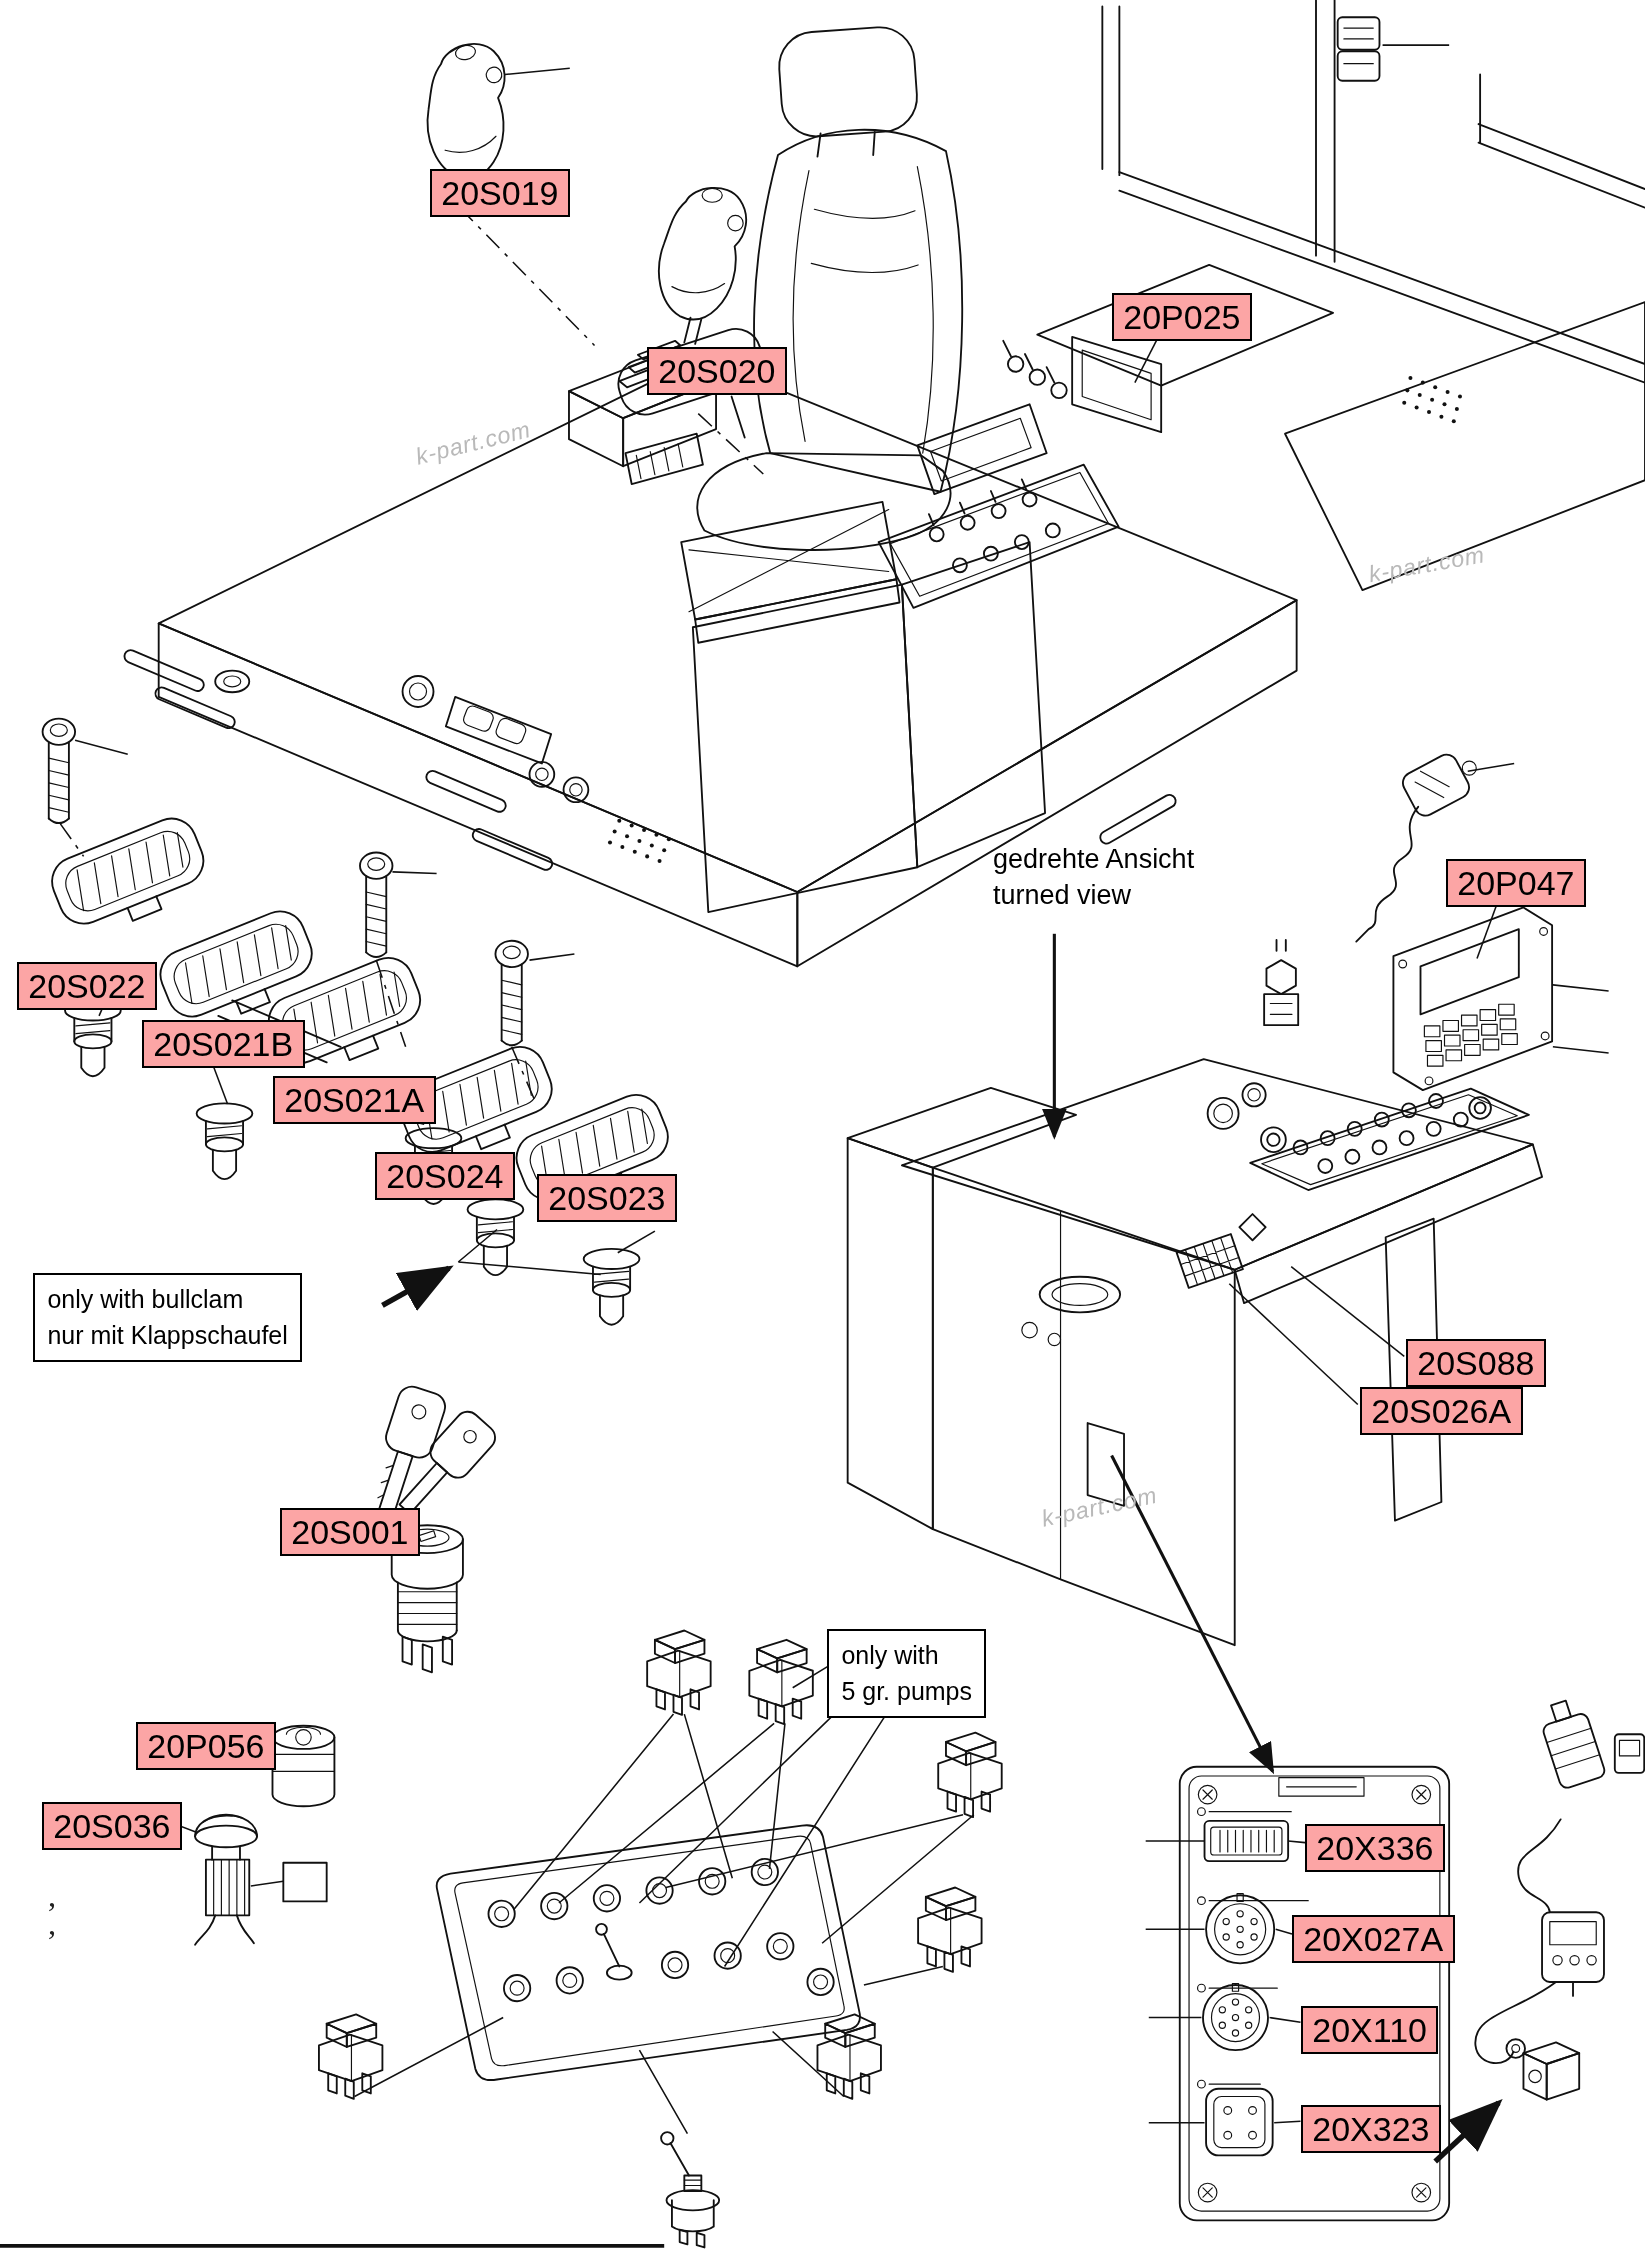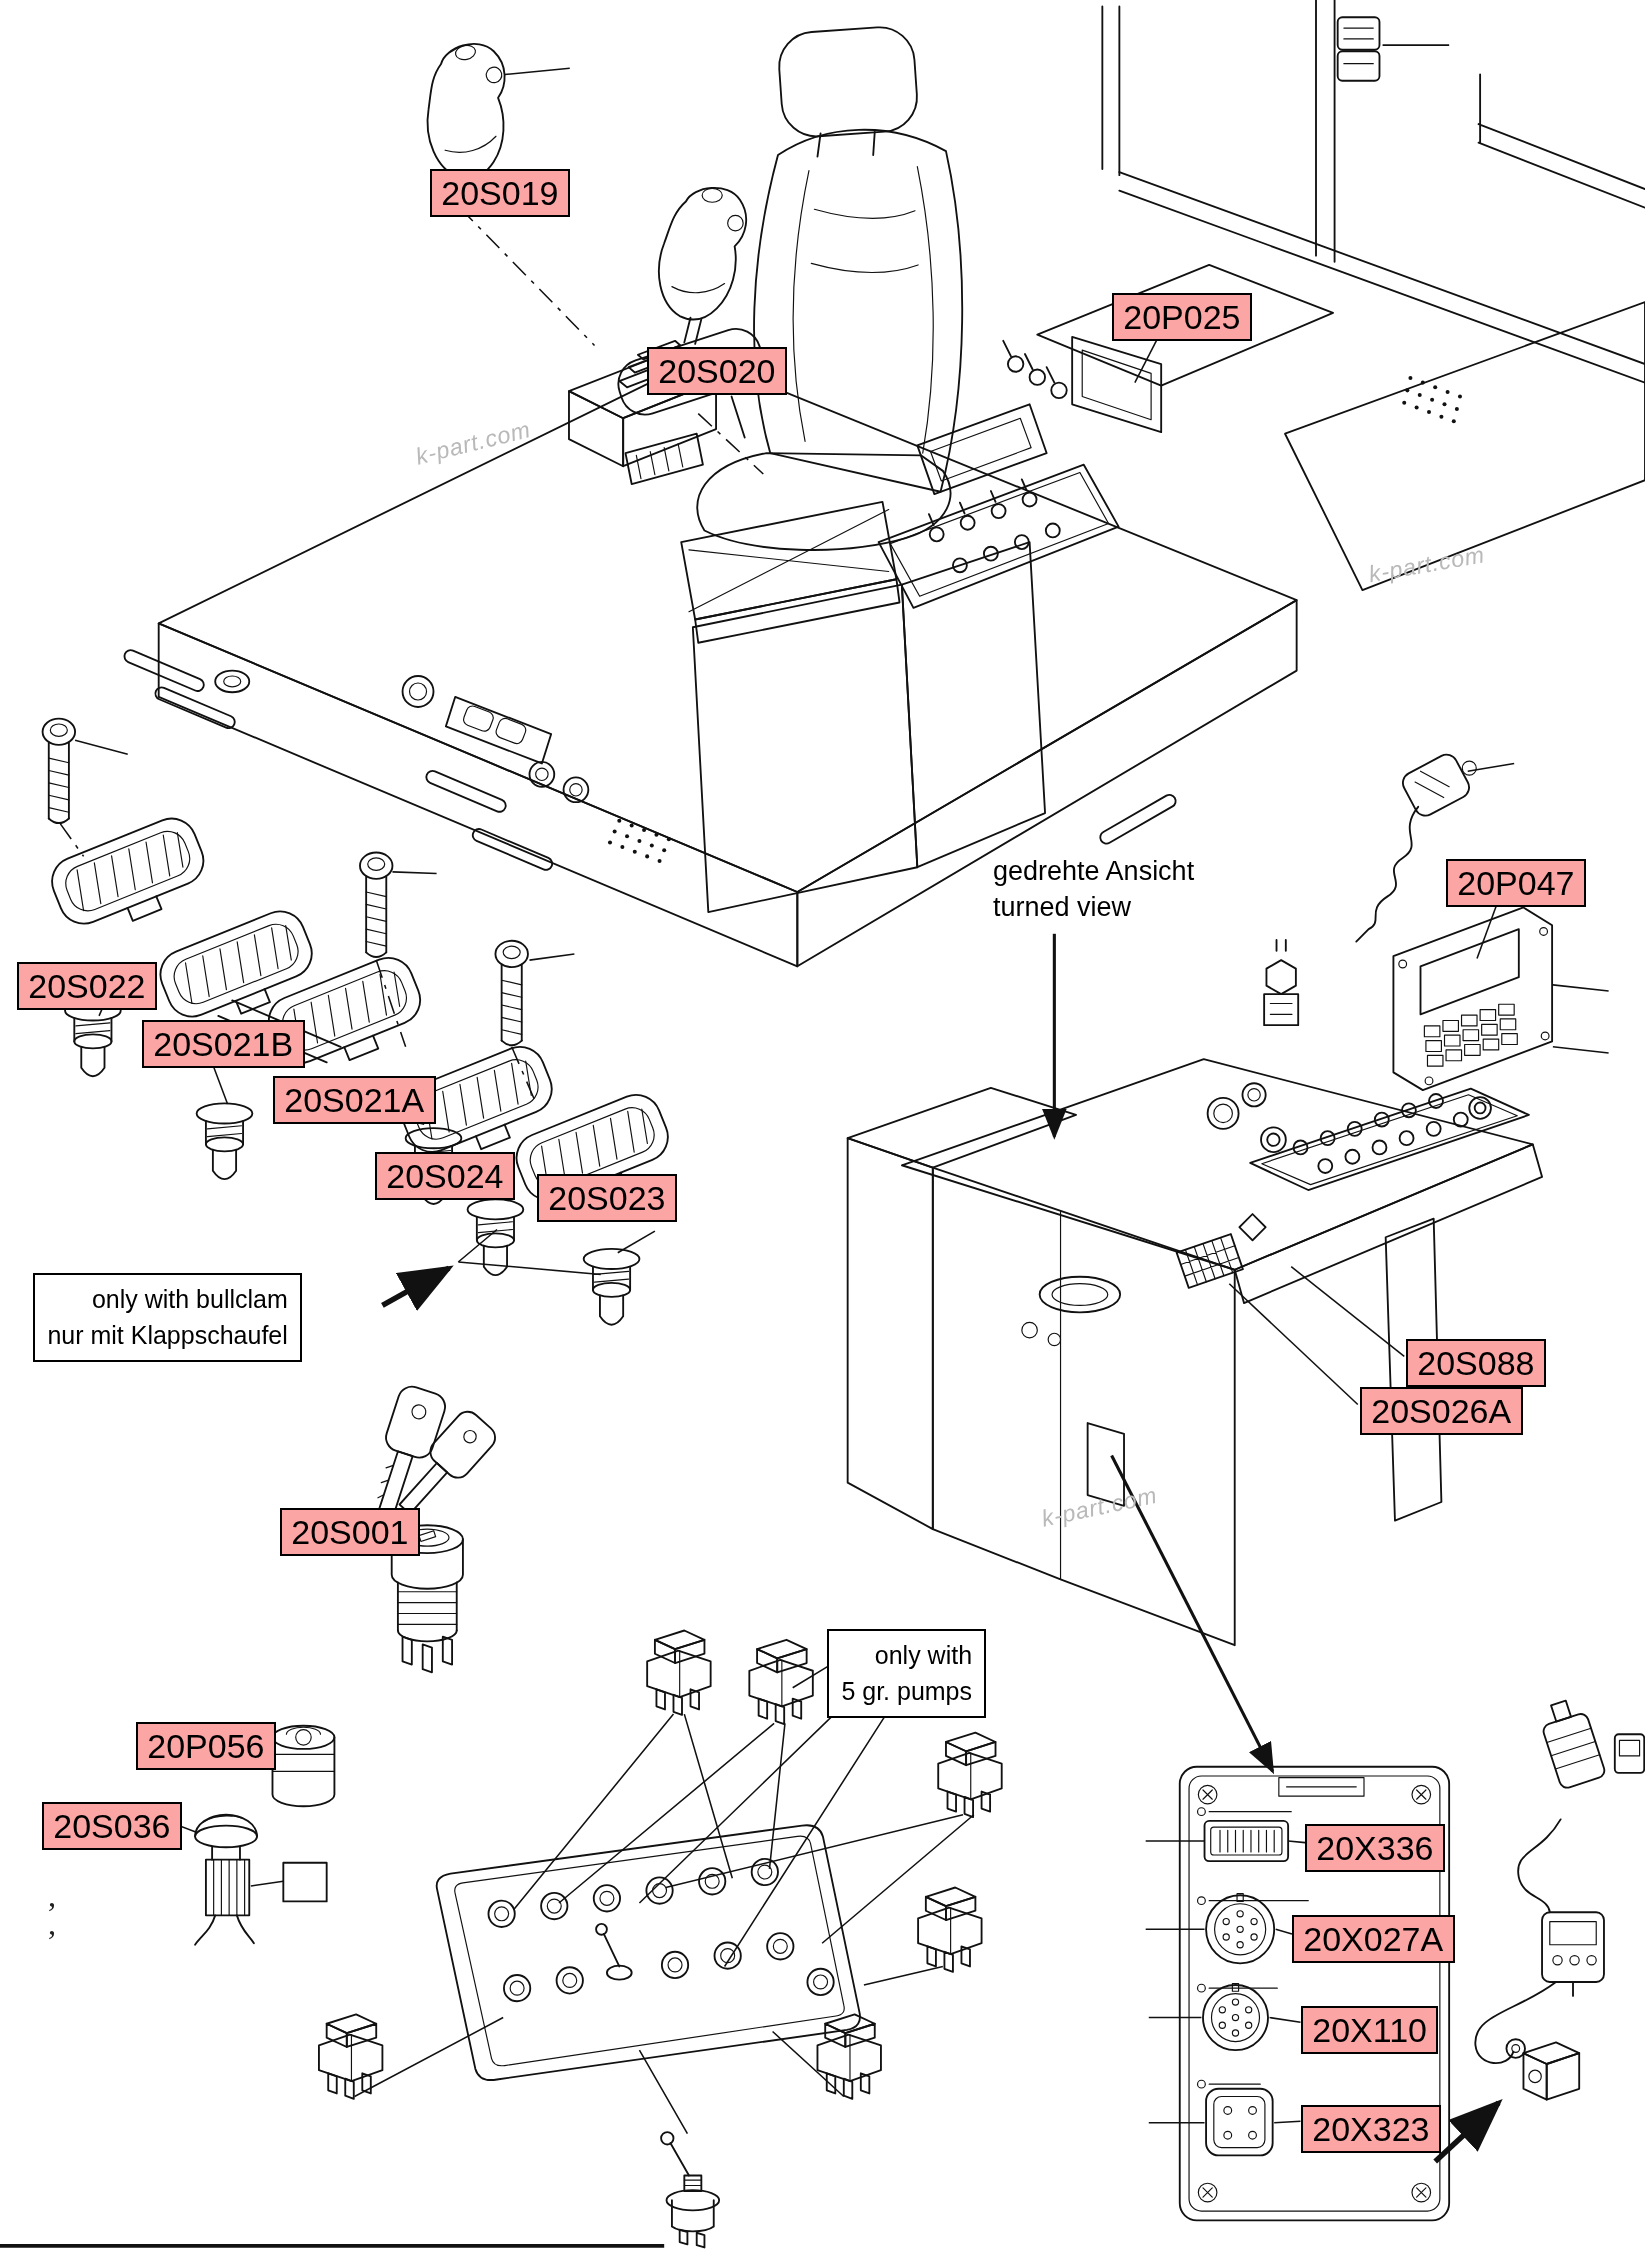--- a/index.html
+++ b/index.html
@@ -2,22 +2,22 @@
 <html style="font-size:12.4px"><head>
 <meta charset="utf-8">
 <style>
   html,body{margin:0;padding:0;background:#e8e8e8;}
   .page{position:relative;width:1645px;height:2250px;background:#fff;overflow:hidden;
         font-family:"Liberation Sans",sans-serif;color:#000;}
   .art{position:absolute;left:0;top:0;}
   .part-label{position:absolute;border:2.3px solid #000;background:#fca5a5;padding:1.5px 9.3px;
               font-size:34px;line-height:1.2;white-space:nowrap;z-index:5;}
   .note-box{position:absolute;border:2.3px solid #000;background:#fff;padding:6.2px 12.4px;
-            font-size:25px;line-height:1.45;z-index:5;text-align:right;}
-  .free-text{position:absolute;font-size:27px;line-height:1.35;z-index:5;margin-top:12px;}
+            font-size:25px;line-height:1.45;z-index:5;}
+  .free-text{position:absolute;font-size:27px;line-height:1.35;z-index:5;}
   
   .ln{stroke:#111;fill:none;stroke-width:2.4;stroke-linecap:round;stroke-linejoin:round;}
   .thin{stroke:#111;fill:none;stroke-width:1.5;stroke-linecap:round;stroke-linejoin:round;}
   .ld{stroke:#111;fill:none;stroke-width:2;}
   .dd{stroke:#111;fill:none;stroke-width:2;stroke-dasharray:24 10 5 10;}
   .arrow{stroke:#111;fill:none;stroke-width:4;}
   .arrowThick{stroke:#111;fill:none;stroke-width:7;}
   .dot{fill:#111;stroke:none;}
   .wm{fill:#b9b9b9;font-size:30px;font-style:italic;letter-spacing:1px;
       font-family:"Liberation Sans",sans-serif;}

